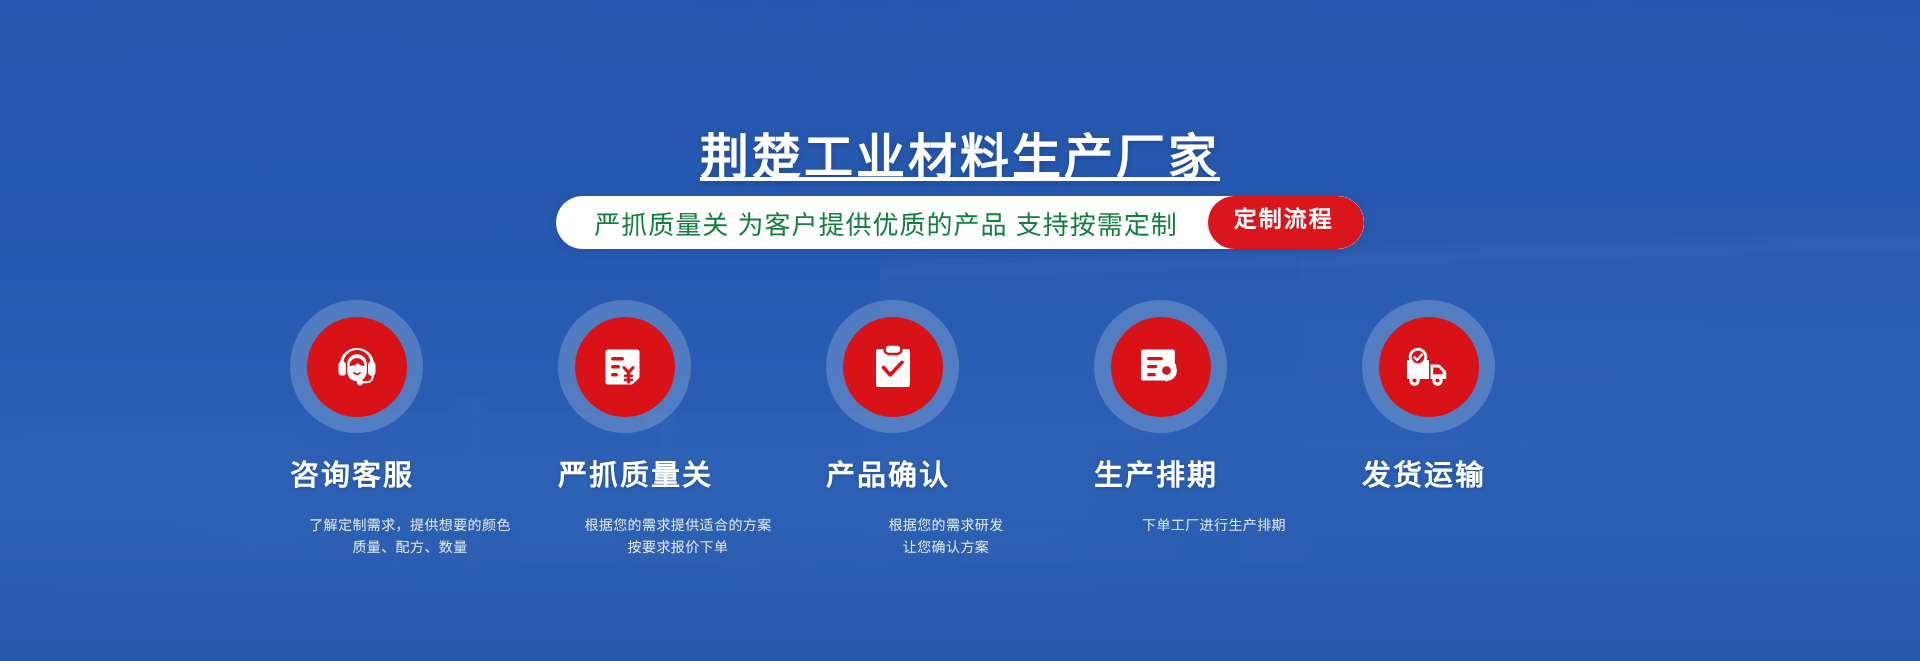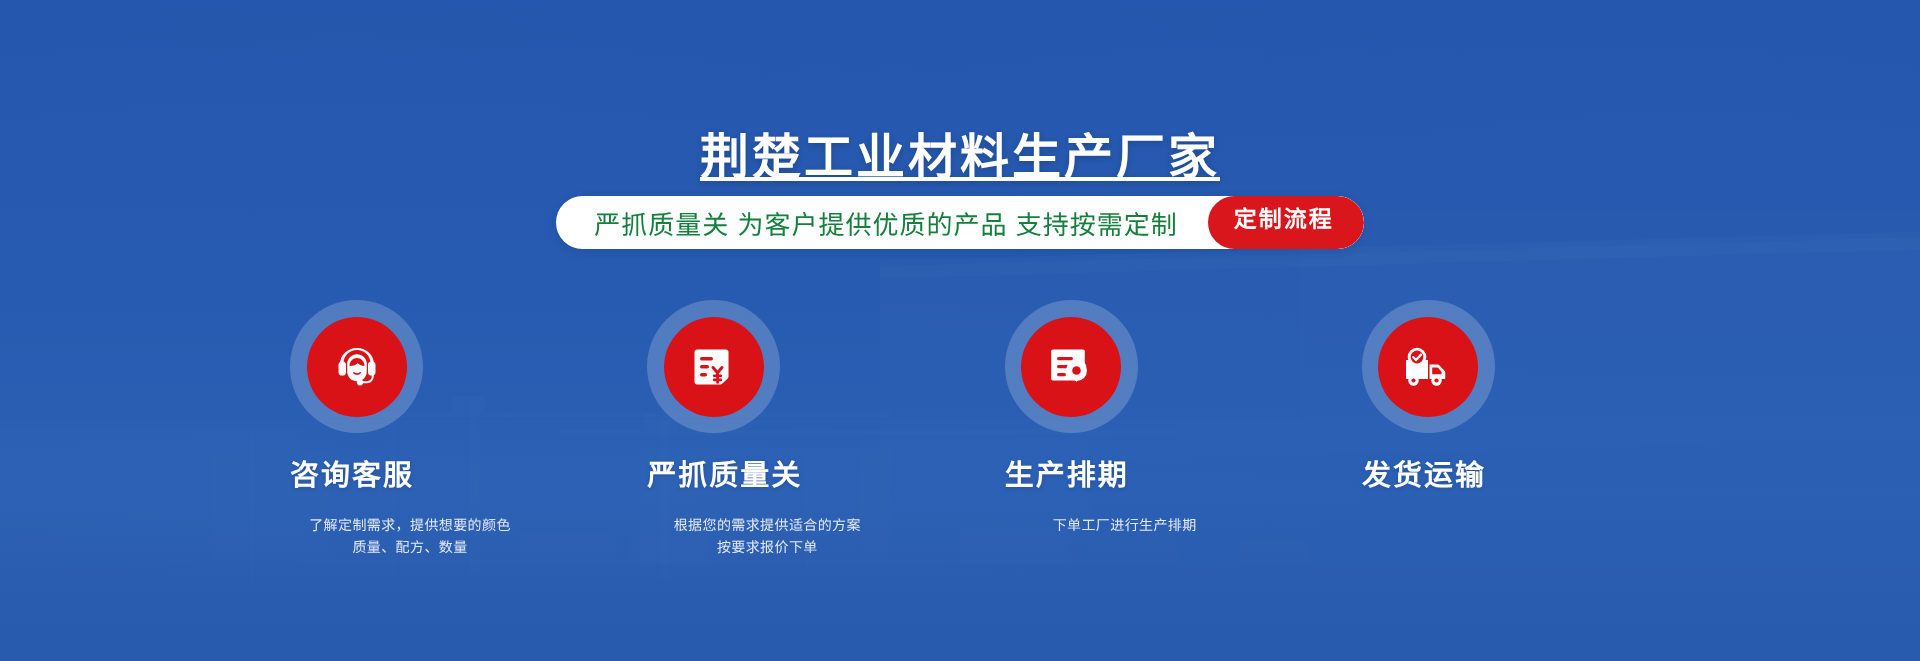--- a/index.html
+++ b/index.html
@@ -300,20 +300,38 @@
             </span>
           </div>
         </div>
         <div class="step-title">严抓质量关</div>
         <div class="step-desc">
           <div>根据您的需求提供适合的方案</div>
           <div>按要求报价下单</div>
         </div>
       </div>
 
+      <div class="step">
+        <div class="step-circle">
+          <div class="step-circle-inner">
+            <span>
+              <svg width="48" height="52" viewBox="0 0 48 52" fill="none">
+                <rect x="7" y="8" width="34" height="38" rx="2.5" fill="#fff"></rect>
+                <rect x="15.5" y="3.5" width="17" height="9.5" rx="4.75" fill="#fff" stroke="#D81217" stroke-width="2.6"></rect>
+                <path d="M14.5 26.5l6.6 7.4 12-12.6" stroke="#D81217" stroke-width="3.6" stroke-linecap="round" stroke-linejoin="round" fill="none"></path>
+              </svg>
+            </span>
+          </div>
+        </div>
+        <div class="step-title">产品确认</div>
+        <div class="step-desc">
+          <div>根据您的需求研发</div>
+          <div>让您确认方案</div>
+        </div>
+      </div>
 
       <div class="step">
         <div class="step-circle">
           <div class="step-circle-inner">
             <span>
               <svg width="50" height="50" viewBox="0 0 50 50" fill="none">
                 <path d="M7 7.5h30c1 0 1.8.8 1.8 1.8v18l-11.3 11.3H7c-1 0-1.8-.8-1.8-1.8V9.3c0-1 .8-1.8 1.8-1.8z" fill="#fff"></path>
                 <rect x="11" y="15" width="16" height="3.2" rx="1.6" fill="#D81217"></rect>
                 <rect x="11" y="23" width="12" height="3.2" rx="1.6" fill="#D81217"></rect>
                 <rect x="11" y="31" width="9" height="3.2" rx="1.6" fill="#D81217"></rect>

